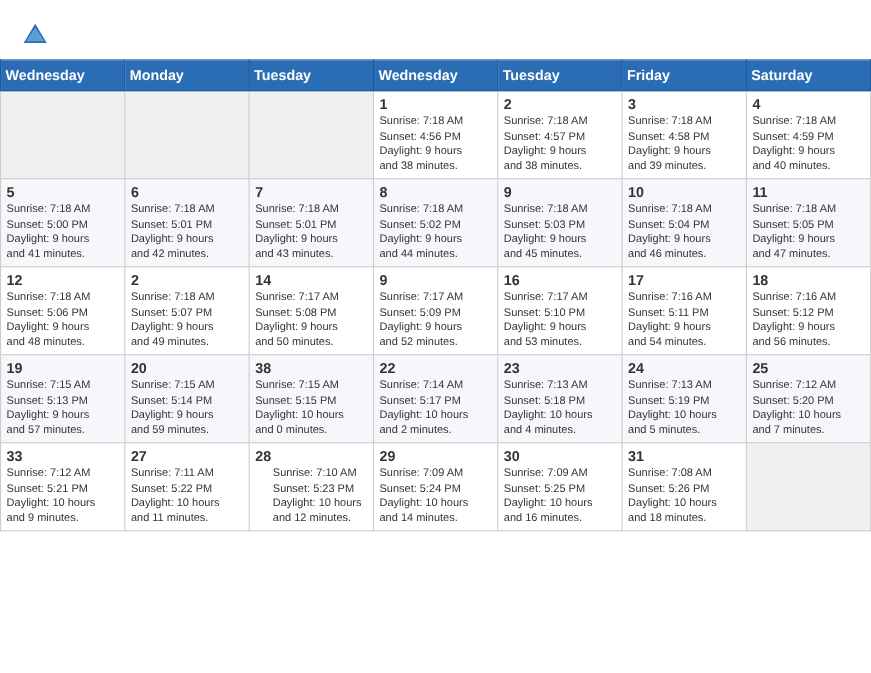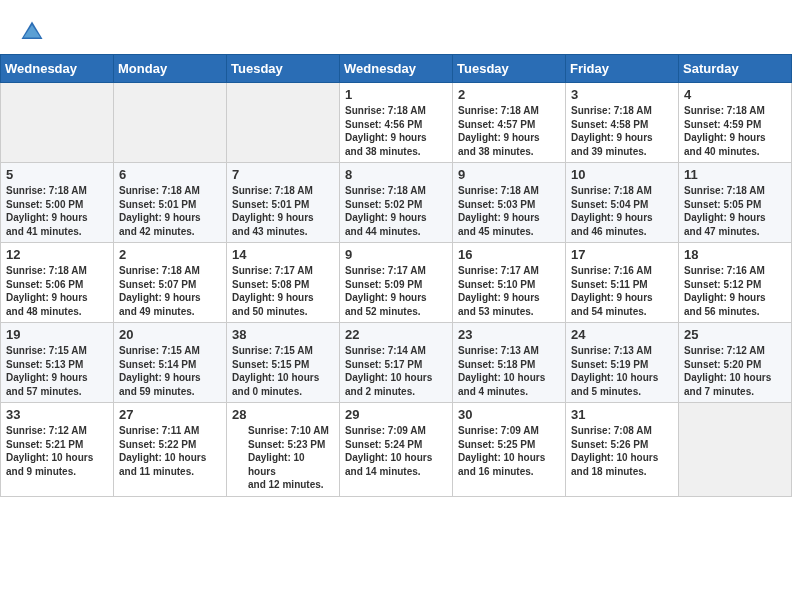--- a/index.html
+++ b/index.html
@@ -78,21 +78,20 @@
       font-size: 13px;
       font-weight: bold;
       color: #333;
       display: block;
       margin-bottom: 2px;
     }
     .cell-info {
       font-size: 10px;
       color: #333;
       line-height: 1.35;
-      font-weight: bold;
     }
     tbody tr:nth-child(even) td {
       background-color: #f5f7fa;
     }
     tbody tr:nth-child(odd) td {
       background-color: #fff;
     }
     .empty-cell {
       background-color: #f0f0f0 !important;
     }

